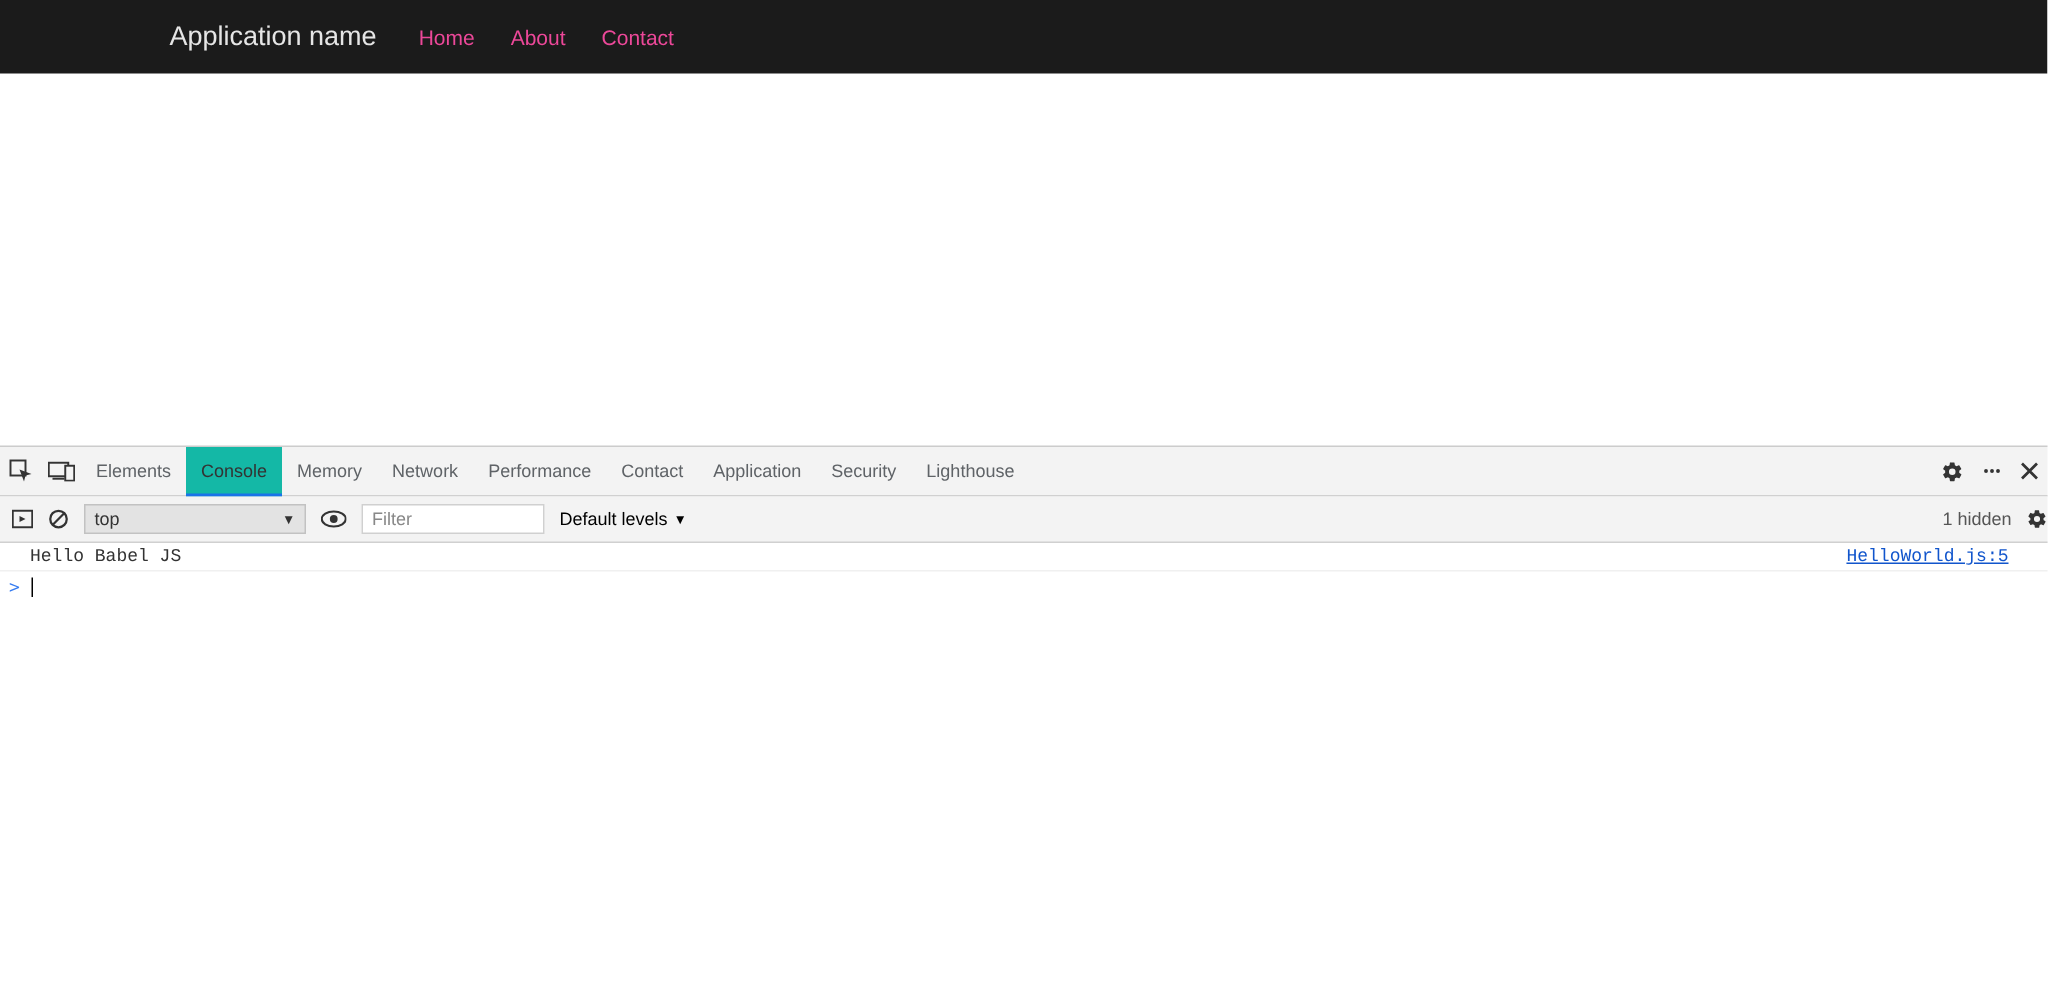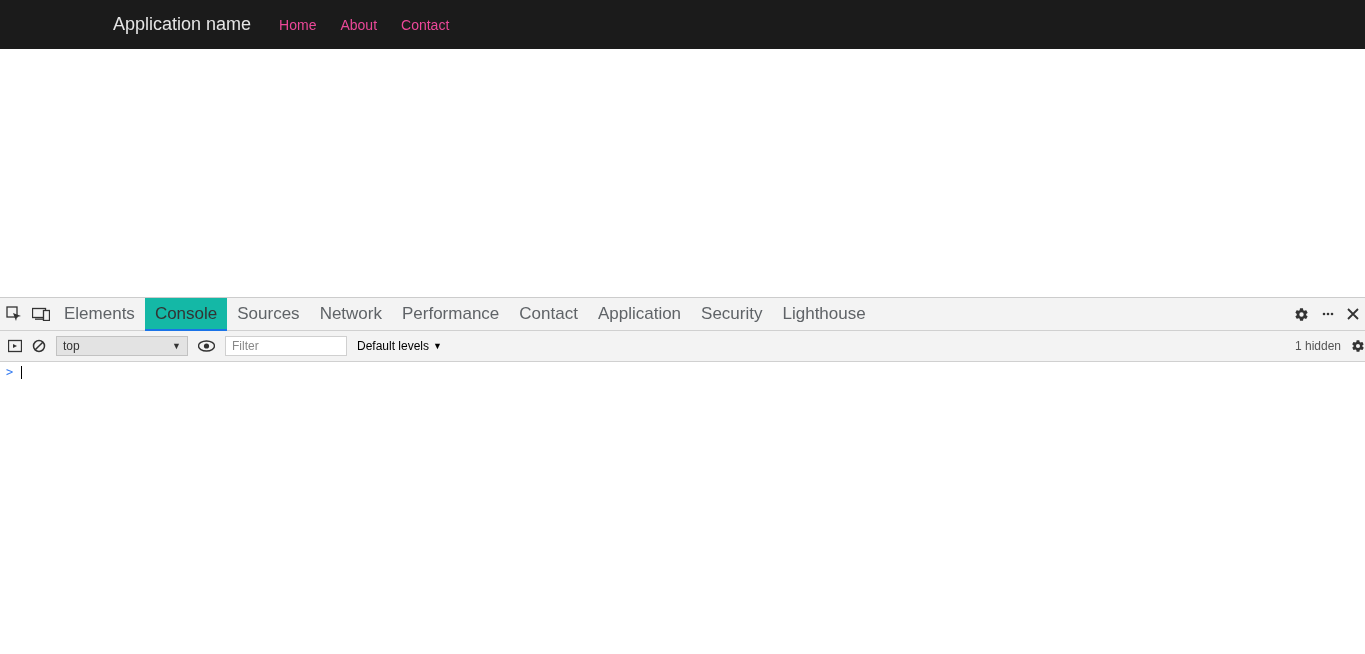--- a/index.html
+++ b/index.html
@@ -83,21 +83,21 @@
   .dt-tabstrip .tabs {
     display: flex;
     align-items: stretch;
   }
   .dt-tab {
     display: flex;
     align-items: center;
     padding: 0 10px;
     color: #5f6367;
     cursor: pointer;
-    font-size: 17px;
+    font-size: 12px;
   }
   .dt-tab.active {
     background: #14b8a6;
     color: #333;
     border-bottom: 2px solid #1a73e8;
     margin-bottom: -1px;
   }
   .dt-tabstrip .righticons {
     position: absolute;
     right: 6px;
@@ -117,21 +117,21 @@
     align-items: center;
     padding: 0 8px;
     gap: 10px;
     position: relative;
     font-size: 12px;
   }
   .ctx-select {
     background: #e3e3e3;
     border: 1px solid #c2c2c2;
     height: 20px;
-    width: 132px;
+    width: 148px;
     display: flex;
     align-items: center;
     justify-content: space-between;
     padding: 0 6px;
     cursor: pointer;
     font-size: 12px;
   }
   .filter-input {
     border: 1px solid #d0d0d0;
     background: #fff;
@@ -233,21 +233,21 @@
         <svg width="18" height="14" viewBox="0 0 18 14">
           <rect x="0.5" y="1.5" width="13" height="9" fill="none" stroke="#333" stroke-width="1.3"></rect>
           <rect x="3" y="11.5" width="8" height="1.3" fill="#333"></rect>
           <rect x="11.5" y="3.5" width="6" height="10" fill="#f3f3f3" stroke="#333" stroke-width="1.3"></rect>
         </svg>
       </span>
     </div>
     <div class="tabs">
       <div class="dt-tab">Elements</div>
       <div class="dt-tab active">Console</div>
-      <div class="dt-tab">Sources</div>
+      <div class="dt-tab">Memory</div>
       <div class="dt-tab">Network</div>
       <div class="dt-tab">Performance</div>
       <div class="dt-tab">Contact</div>
       <div class="dt-tab">Application</div>
       <div class="dt-tab">Security</div>
       <div class="dt-tab">Lighthouse</div>
     </div>
     <div class="righticons">
       <span class="icon clickable">
         <svg width="15" height="15" viewBox="0 0 24 24">
@@ -301,19 +301,23 @@
       <span>1 hidden</span>
       <span class="icon clickable">
         <svg width="14" height="14" viewBox="0 0 24 24">
             <path fill="#333" d="M19.4 13a7.5 7.5 0 0 0 .1-1 7.5 7.5 0 0 0-.1-1l2.1-1.6a.5.5 0 0 0 .1-.6l-2-3.5a.5.5 0 0 0-.6-.2l-2.5 1a7.6 7.6 0 0 0-1.7-1l-.4-2.6A.5.5 0 0 0 14 2h-4a.5.5 0 0 0-.5.4l-.4 2.6a7.6 7.6 0 0 0-1.7 1l-2.5-1a.5.5 0 0 0-.6.2l-2 3.5a.5.5 0 0 0 .1.6L4.5 11a7.5 7.5 0 0 0-.1 1 7.5 7.5 0 0 0 .1 1l-2.1 1.6a.5.5 0 0 0-.1.6l2 3.5a.5.5 0 0 0 .6.2l2.5-1a7.6 7.6 0 0 0 1.7 1l.4 2.6A.5.5 0 0 0 10 22h4a.5.5 0 0 0 .5-.4l.4-2.6a7.6 7.6 0 0 0 1.7-1l2.5 1a.5.5 0 0 0 .6-.2l2-3.5a.5.5 0 0 0-.1-.6ZM12 15.5A3.5 3.5 0 1 1 15.5 12 3.5 3.5 0 0 1 12 15.5Z"></path>
           </svg>
       </span>
     </div>
   </div>
 
   <div class="dt-console-body">
+    <div class="msg-row">
+      <span class="msg-text">Hello Babel JS</span>
+      <span class="msg-source">HelloWorld.js:5</span>
+    </div>
     <div class="prompt-row">
       <span class="prompt-caret">&gt;</span>
       <span class="prompt-cursor"></span>
     </div>
   </div>
 
 </div>
 
 </body></html>

